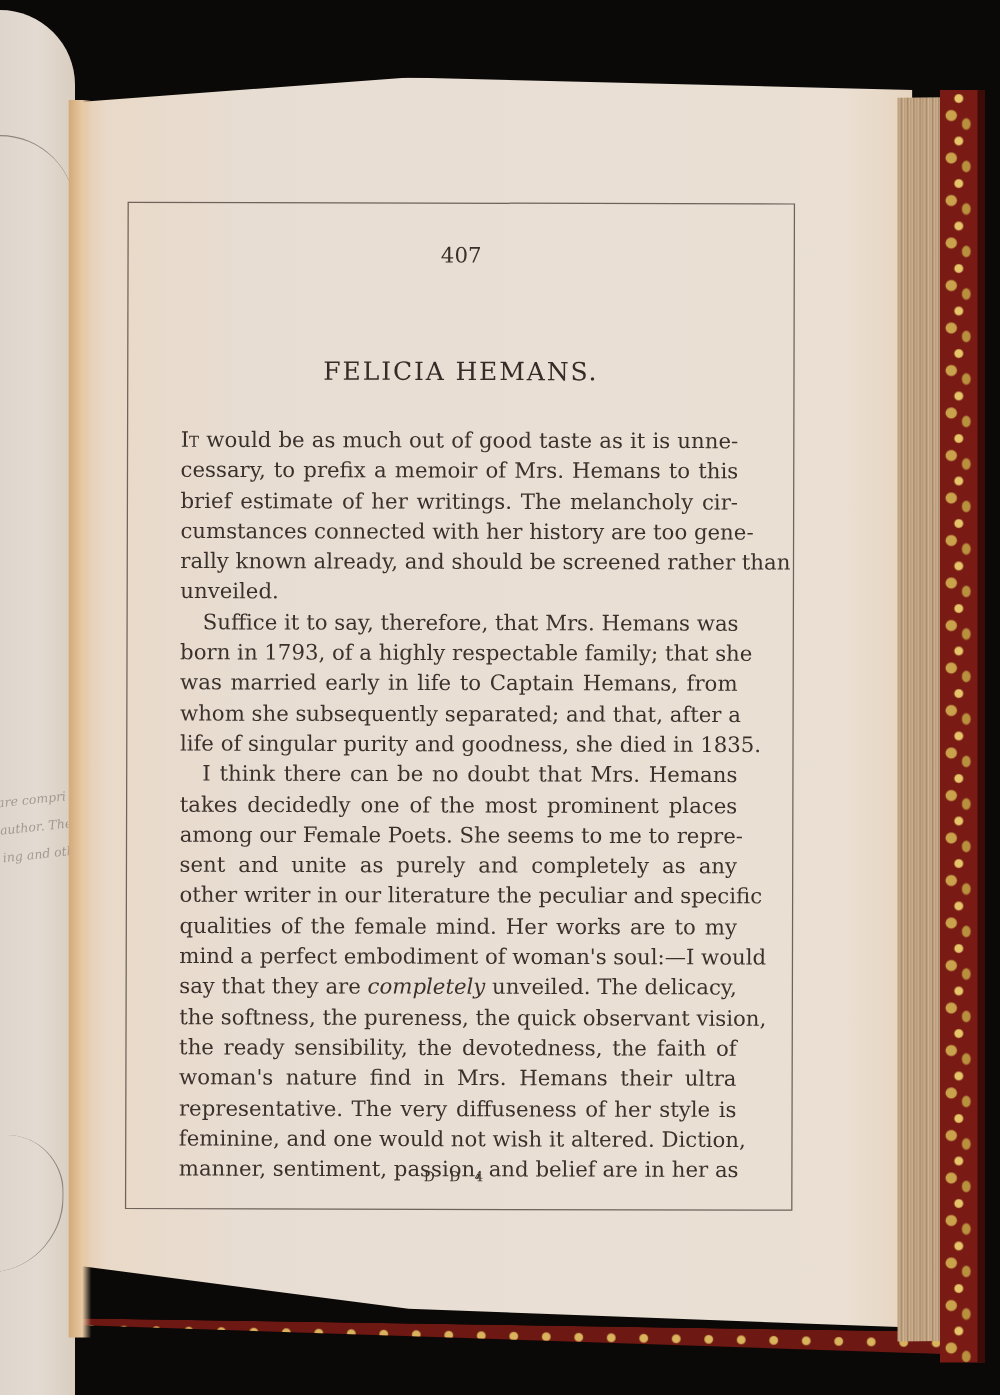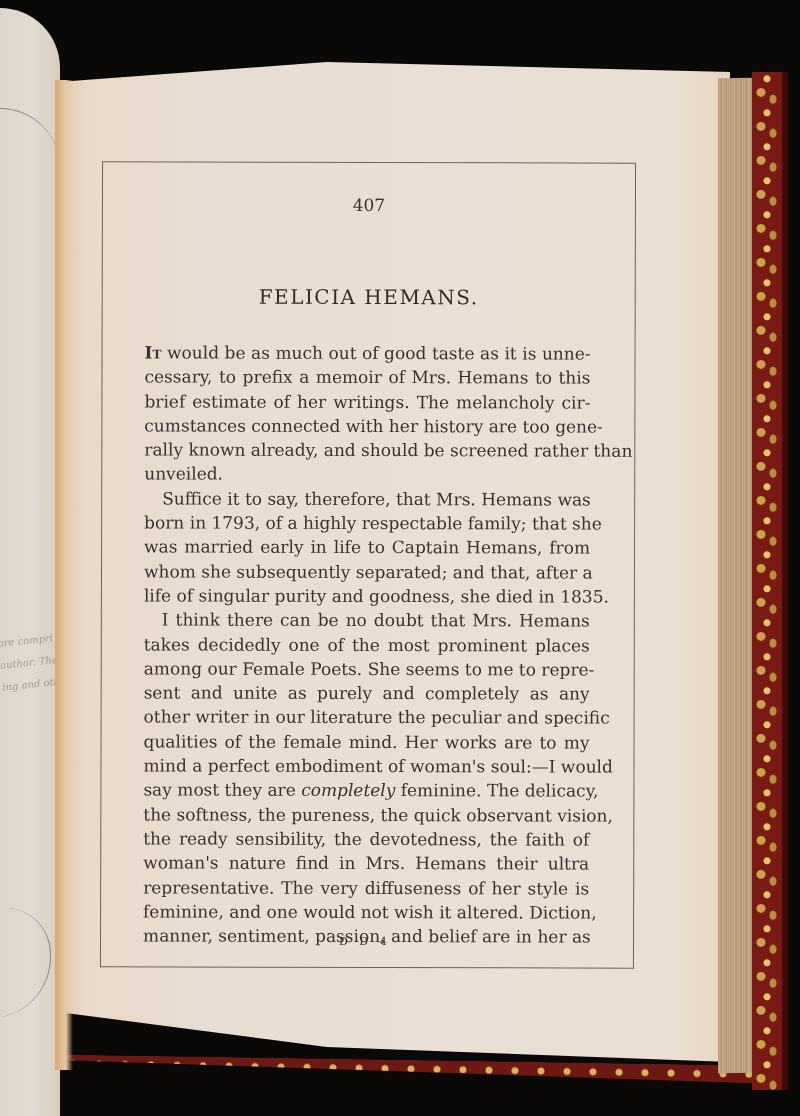--- a/index.html
+++ b/index.html
@@ -84,21 +84,21 @@
     text-align: center; font-size: 20px; letter-spacing: 1.5px; color: #352b27;
   }
   .body-text {
     position: absolute; left: 42px; top: 178px; width: 446px;
     font-size: 17px; line-height: 24.3px; color: #3b312c;
     text-align: justify;
   }
   .line { display: block; text-align: justify; text-align-last: justify; white-space: nowrap; }
   .line.last { text-align-last: left; }
   .line.indent { padding-left: 18px; }
-  .smallcaps { font-variant: small-caps; font-weight: bold; }
+  .smallcaps { font-variant: small-caps; }
   .signature {
     position: absolute; left: 238px; top: 772px;
     font-size: 11px; letter-spacing: 4px; color: #3a302b; font-variant: small-caps; text-align: center;
   }
 </style>
 </head>
 <body>
 
 <div class="left-page">
   <div class="rule"></div>
@@ -135,21 +135,21 @@
     <span class="line">whom she subsequently separated; and that, after a</span>
     <span class="line last">life of singular purity and goodness, she died in 1835.</span>
 
     <span class="line indent">I think there can be no doubt that Mrs. Hemans</span>
     <span class="line">takes decidedly one of the most prominent places</span>
     <span class="line">among our Female Poets.  She seems to me to repre-</span>
     <span class="line">sent and unite as purely and completely as any</span>
     <span class="line">other writer in our literature the peculiar and specific</span>
     <span class="line">qualities of the female mind.  Her works are to my</span>
     <span class="line">mind a perfect embodiment of woman's soul:—I would</span>
-    <span class="line"><span>say most they are</span> <em>completely</em> <span>feminine.  The delicacy,</span></span>
+    <span class="line"><span>say that they are</span> <em>completely</em> <span>unveiled.  The delicacy,</span></span>
     <span class="line">the softness, the pureness, the quick observant vision,</span>
     <span class="line">the ready sensibility, the devotedness, the faith of</span>
     <span class="line">woman's nature find in Mrs. Hemans their ultra</span>
     <span class="line">representative.  The very diffuseness of her style is</span>
     <span class="line">feminine, and one would not wish it altered.  Diction,</span>
     <span class="line">manner, sentiment, passion, and belief are in her as</span>
   </div>
 
   <div class="signature">D D 4</div>
 </div>

